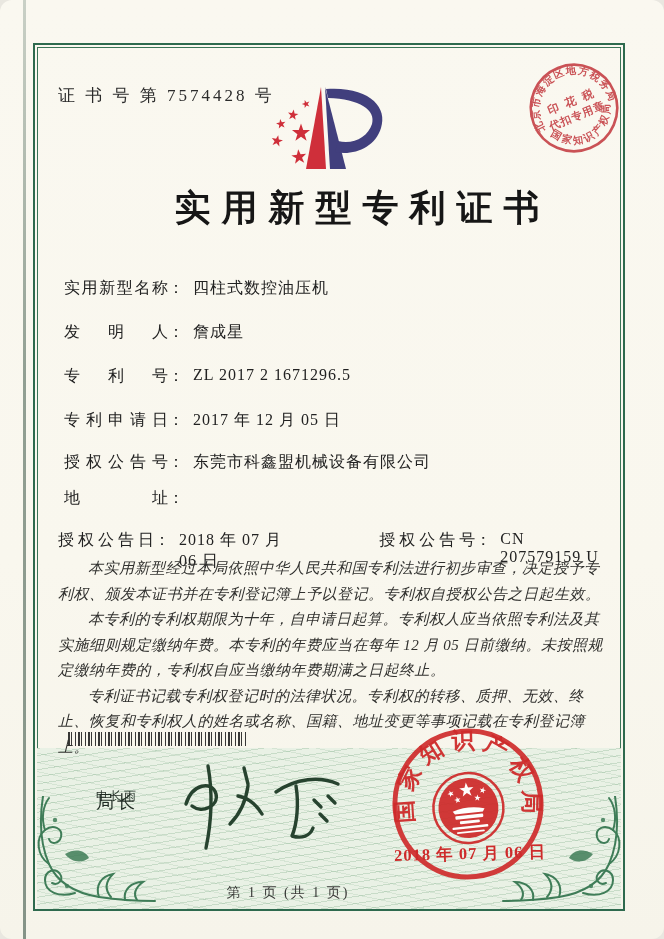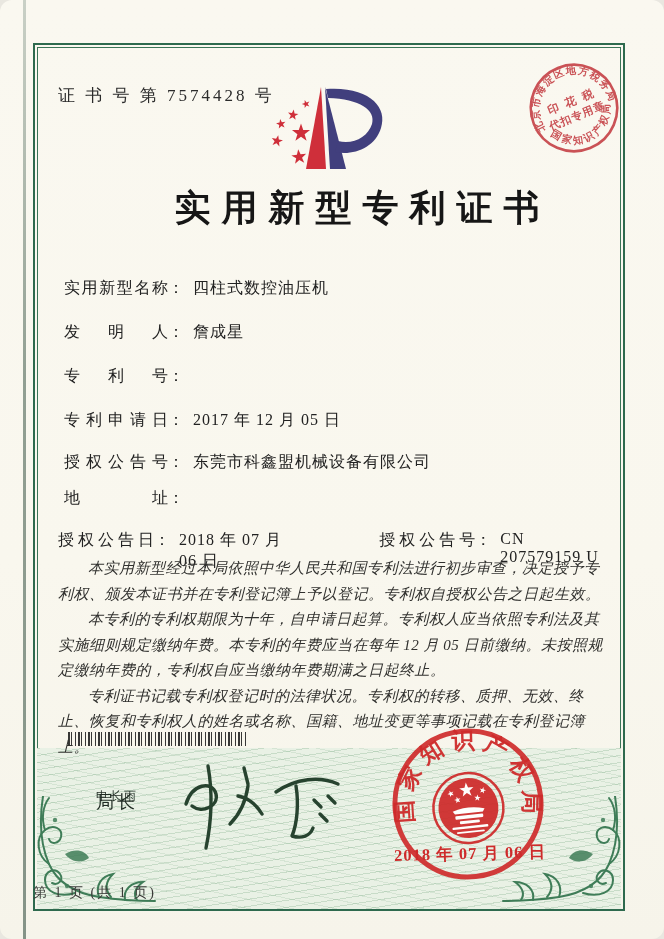--- a/index.html
+++ b/index.html
@@ -70,21 +70,21 @@
   .signer{position:absolute;left:96px;color:#1e2a22;font-family:"Liberation Sans","DejaVu Sans",sans-serif;}
   .signer.title{top:790px;font-size:18px;letter-spacing:3px;}
   .signer.name{top:788px;font-size:12px;letter-spacing:2px;text-align:center;}
   .signature{position:absolute;left:168px;top:756px;width:190px;height:102px;}
   .seal{position:absolute;left:388px;top:724px;width:160px;height:160px;transform:rotate(-6deg);}
   .seal-date{
     position:absolute;left:394px;top:843px;font-size:16.5px;color:#ce2b2b;
     letter-spacing:1px;white-space:nowrap;transform:rotate(-1.5deg);font-weight:600;
   }
   .footer{
-    position:absolute;left:33px;top:884px;width:510px;text-align:left;
+    position:absolute;left:33px;top:884px;width:510px;text-align:center;
     font-size:14px;color:#3a3a38;letter-spacing:2px;
   }
   .ornament{position:absolute;width:122px;height:112px;}
   .ornament.left{left:35px;top:796px;}
   .ornament.right{left:501px;top:796px;transform:scaleX(-1);}
   .z2{z-index:2;} .z3{z-index:3;} .z4{z-index:4;}
 </style>
 </head>
 <body>
 
@@ -146,20 +146,21 @@
     <span class="field-value">四柱式数控油压机</span>
   </div>
   <div class="field-row z3" style="top:322px">
     <span class="field-label">发明人</span>
       <span class="field-colon">：</span>
     <span class="field-value">詹成星</span>
   </div>
   <div class="field-row z3" style="top:366px">
     <span class="field-label">专利号</span>
       <span class="field-colon">：</span>
+    <span class="field-value">ZL 2017 2 1671296.5</span>
   </div>
   <div class="field-row z3" style="top:410px">
     <span class="field-label">专利申请日</span>
       <span class="field-colon">：</span>
     <span class="field-value">2017 年 12 月 05 日</span>
   </div>
   <div class="field-row z3" style="top:452px">
     <span class="field-label">授权公告号</span>
       <span class="field-colon">：</span>
     <span class="field-value">东莞市科鑫盟机械设备有限公司</span>

